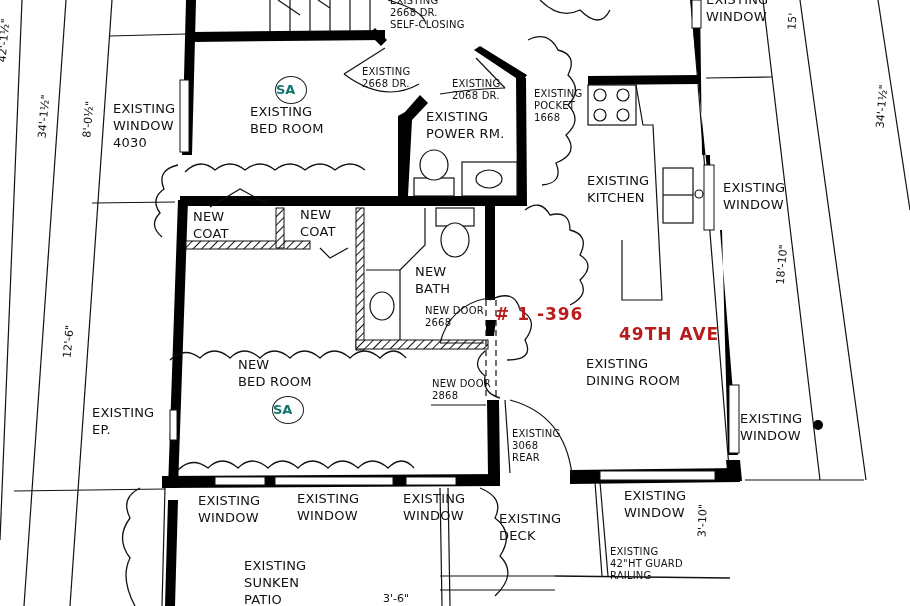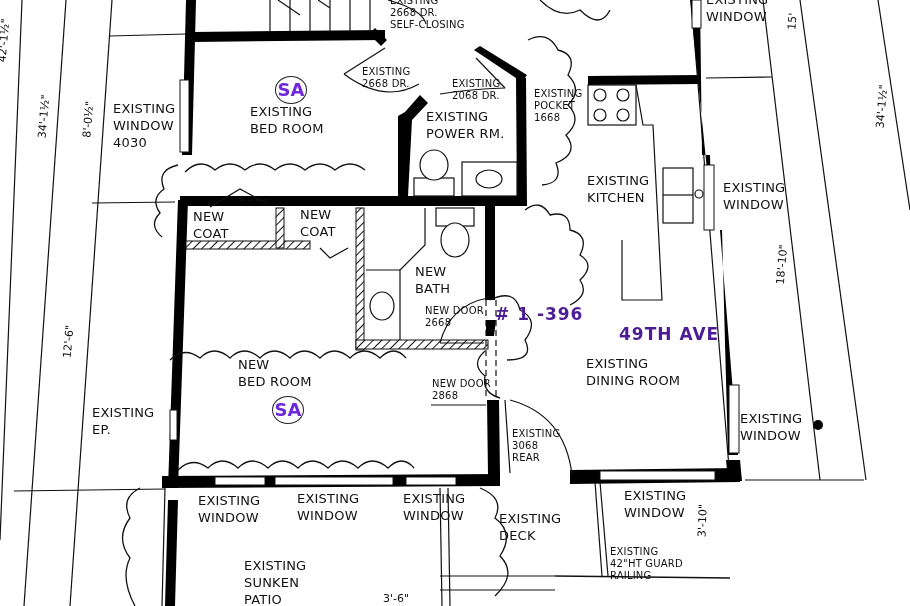--- a/index.html
+++ b/index.html
@@ -1,22 +1,22 @@
 <!DOCTYPE html>
 <html><head>
 <meta charset="utf-8">
 <style>
   html, body { margin:0; padding:0; background:#ffffff; }
   body { width:910px; height:606px; overflow:hidden; position:relative; font-family:"DejaVu Sans", sans-serif; }
   #plan { position:absolute; left:0; top:0; width:910px; height:606px; }
   .lbl { position:absolute; font-family:"DejaVu Sans", sans-serif; color:#111; font-size:13px; line-height:17px; white-space:pre; letter-spacing:0.2px; }
   .sm { font-size:10px; line-height:12px; }
   .dim { position:absolute; font-family:"DejaVu Sans", sans-serif; color:#111; font-size:11px; white-space:nowrap; transform-origin:center center; }
-  .addr { position:absolute; font-family:"DejaVu Sans", sans-serif; color:#4c1d95; font-size:17px; font-weight:bold; white-space:pre; letter-spacing:1px; }
-  .sa { position:absolute; width:30px; height:26px; border:1.5px solid #222; border-radius:50%; color:#6d28d9; font-size:18px; font-weight:bold; text-align:center; line-height:26px; font-family:"DejaVu Sans", sans-serif; }
+  .addr { position:absolute; font-family:"DejaVu Sans", sans-serif; color:#b91c1c; font-size:17px; font-weight:bold; white-space:pre; letter-spacing:1px; }
+  .sa { position:absolute; width:30px; height:26px; border:1.5px solid #222; border-radius:50%; color:#0f766e; font-size:13px; font-weight:bold; text-align:left; line-height:26px; font-family:"DejaVu Sans", sans-serif; }
 </style>
 </head>
 <body>
 
 <svg id="plan" viewBox="0 0 910 606" xmlns="http://www.w3.org/2000/svg">
   <defs>
     <pattern id="hatch" patternUnits="userSpaceOnUse" width="6" height="6" patternTransform="rotate(45)">
       <rect width="6" height="6" fill="#fff"></rect>
       <line x1="0" y1="0" x2="0" y2="6" stroke="#111" stroke-width="2"></line>
     </pattern>

